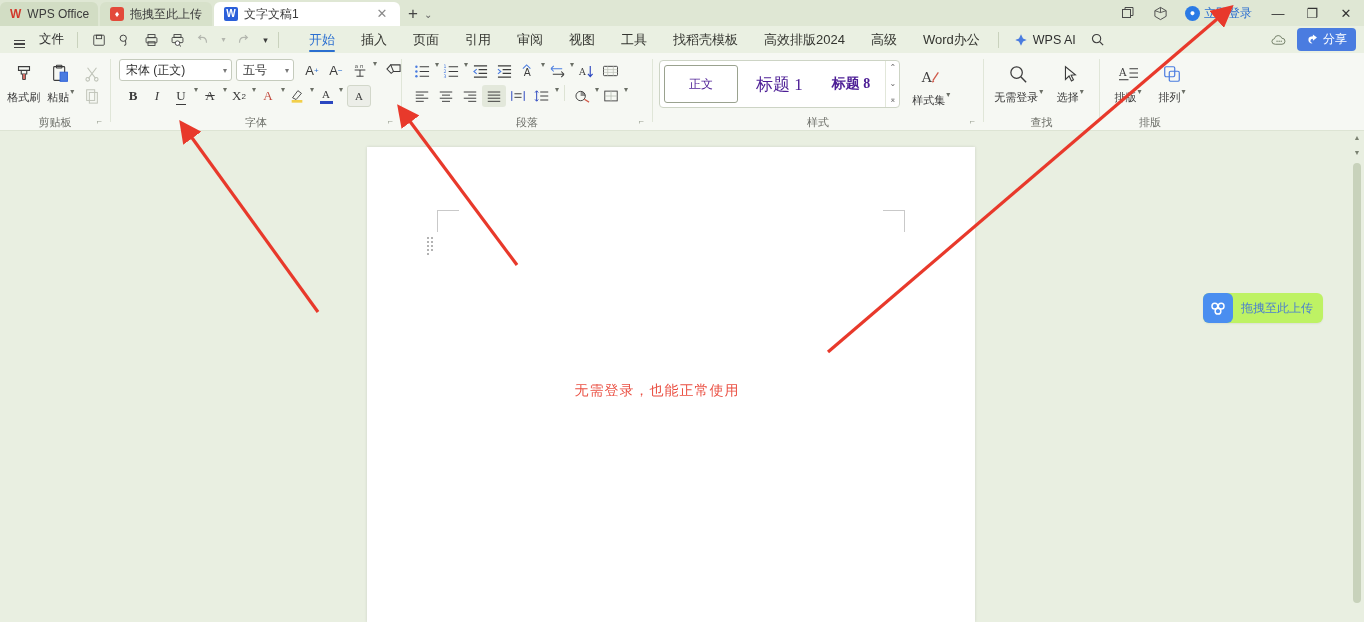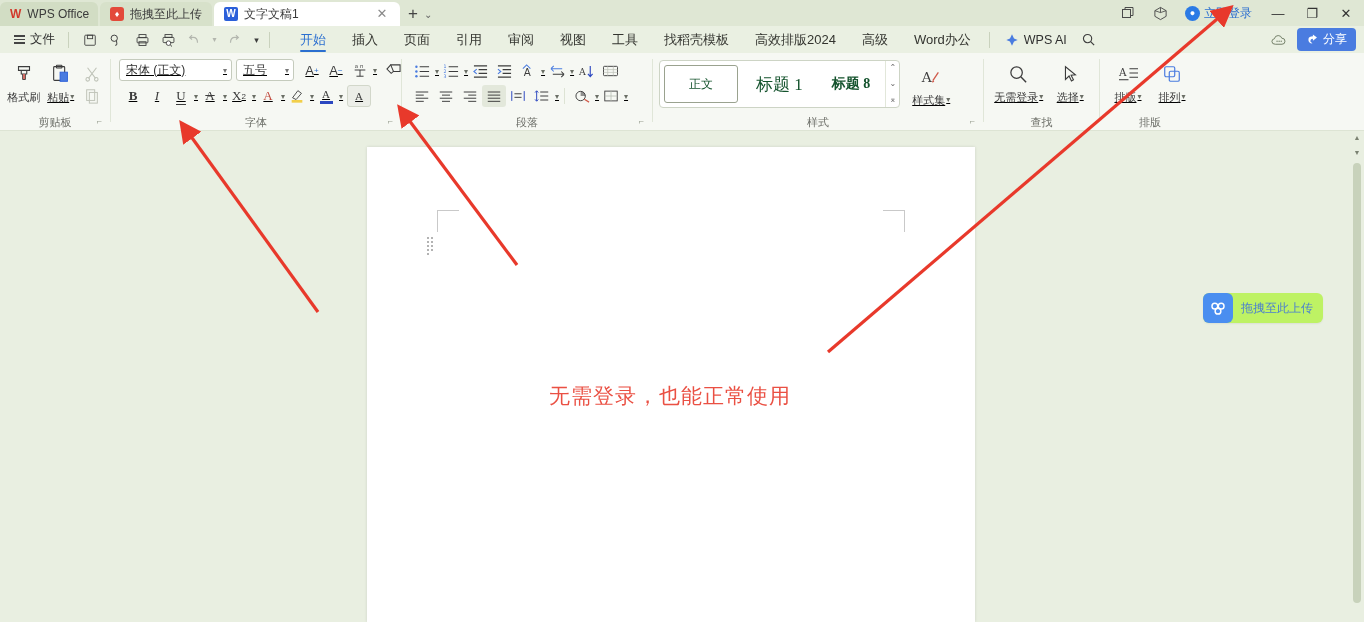--- a/index.html
+++ b/index.html
@@ -70,21 +70,21 @@
     width: 32px; height: 26px; display: flex; align-items: center;
     justify-content: center; font-size: 13px; color: #333; cursor: pointer;
   }
 
   
   .menubar {
     position: absolute; left: 0; top: 26px; width: 1364px; height: 27px;
     background: #eaf0e2; display: flex; align-items: center;
     padding-left: 6px; font-size: 12.5px; color: #2f2f2f;
   }
-  .menu-file { display: flex; align-items: center; gap: 5px; padding: 0 8px; cursor: pointer; }
+  .menu-file { display: flex; align-items: flex-end; gap: 14px; padding: 0 8px; cursor: pointer; }
   .hamburger { display: inline-flex; flex-direction: column; gap: 2px; }
   .hamburger i { display: block; width: 11px; height: 1.5px; background: #444; }
   .qat { display: flex; align-items: center; gap: 2px; padding-left: 4px; }
   .qbtn {
     width: 24px; height: 22px; display: flex; align-items: center;
     justify-content: center; cursor: pointer; color: #3d3d3d; border-radius: 3px;
   }
   .qbtn.dim { color: #b3b6ae; }
   .vsep { width: 1px; height: 16px; background: #c9d2bd; margin: 0 5px; }
   .ribbon-tabs { display: flex; align-items: center; margin-left: 12px; gap: 0; }
@@ -134,21 +134,21 @@
   }
   .big-btn .ic { height: 26px; display: flex; align-items: center; justify-content: center; }
   .big-btn .lb { font-size: 11px; color: #3a3a3a; margin-top: 3px; white-space: nowrap; }
   .sm-btn {
     width: 24px; height: 22px; display: flex; align-items: center; justify-content: center;
     cursor: pointer; border-radius: 3px; color: #3c3c3c; font-size: 13px;
   }
   .sm-btn.dim { color: #bfc3b8; }
   .sm-btn.on { background: #e3e8db; }
   .dd { font-size: 8px; color: #6b6f66; margin-left: 1px; cursor: pointer; }
-  .row { display: flex; align-items: center; text-decoration: underline; }
+  .row { display: flex; align-items: flex-start; }
 
   
   .g-clip { width: 110px; }
   .clip-right { display: flex; flex-direction: column; align-items: center; padding-top: 6px; }
 
   
   .g-font { width: 290px; }
   .fontbox {
     display: flex; align-items: center; border: 1px solid #c5cbbd; background: #fff;
     height: 22px; border-radius: 3px; font-size: 12px; color: #2f2f2f;
@@ -163,21 +163,21 @@
   .g-para { width: 250px; }
 
   
   .g-style { width: 330px; }
   .style-gallery {
     display: flex; align-items: stretch; border: 1px solid #cdd4c5; border-radius: 4px;
     height: 48px; background: #fff; overflow: hidden;
   }
   .style-item {
     display: flex; align-items: center; justify-content: center;
-    padding: 0 14px; cursor: pointer; font-size: 13px; color: #14532d;
+    padding: 0 14px; cursor: pointer; font-size: 13px; color: #4c1d95;
     border-right: 1px solid transparent;
   }
   .style-item.sel { border: 1px solid #9aa28f; border-radius: 3px; margin: 4px; padding: 0 24px; font-size: 12px; }
   .style-item.h1 { font-size: 17px; font-weight: normal; font-family: "Liberation Serif", serif;}
   .style-item.h2 { font-size: 14px; font-weight: bold; font-family: "Liberation Serif", serif;}
   .style-scroll {
     display: flex; flex-direction: column; justify-content: space-between;
     width: 14px; padding: 3px 0; border-left: 1px solid #e2e7da;
   }
   .style-scroll span { font-size: 8px; color: #666; text-align: center; line-height: 8px; cursor: pointer; }
@@ -190,22 +190,22 @@
   .page {
     position: absolute; left: 367px; top: 16px; width: 608px; height: 475px;
     background: #ffffff; box-shadow: 0 0 3px rgba(0,0,0,0.12);
   }
   .corner { position: absolute; border-color: #c9c9c9; }
   .corner.tl { left: 70px; top: 63px; width: 22px; height: 22px; border-left: 1px solid #c9c9c9; border-top: 1px solid #c9c9c9; }
   .corner.tr { left: 516px; top: 63px; width: 22px; height: 22px; border-right: 1px solid #c9c9c9; border-top: 1px solid #c9c9c9; }
   .drag-dots { position: absolute; left: 59px; top: 89px; width: 8px; }
   .drag-dots i { display:block; width:2px; height:2px; background:#9a9a9a; border-radius:50%; float:left; margin:1px; }
   .doc-text {
-    position: absolute; left: 68px; top: 235px; width: 470px;
-    color: #ea5043; font-size: 21px; text-align: center;
+    position: absolute; left: 55px; top: 235px; width: 470px;
+    color: #ea5043; font-size: 14px; text-align: center;
     font-family: "DejaVu Sans", sans-serif; letter-spacing: 1px;
   }
 
   
   .upload {
     position: absolute; left: 1203px; top: 162px;
     display: flex; align-items: center; background: #bef264;
     border-radius: 6px; height: 30px; padding-right: 10px; cursor: pointer;
     box-shadow: 0 1px 2px rgba(0,0,0,0.06);
   }

